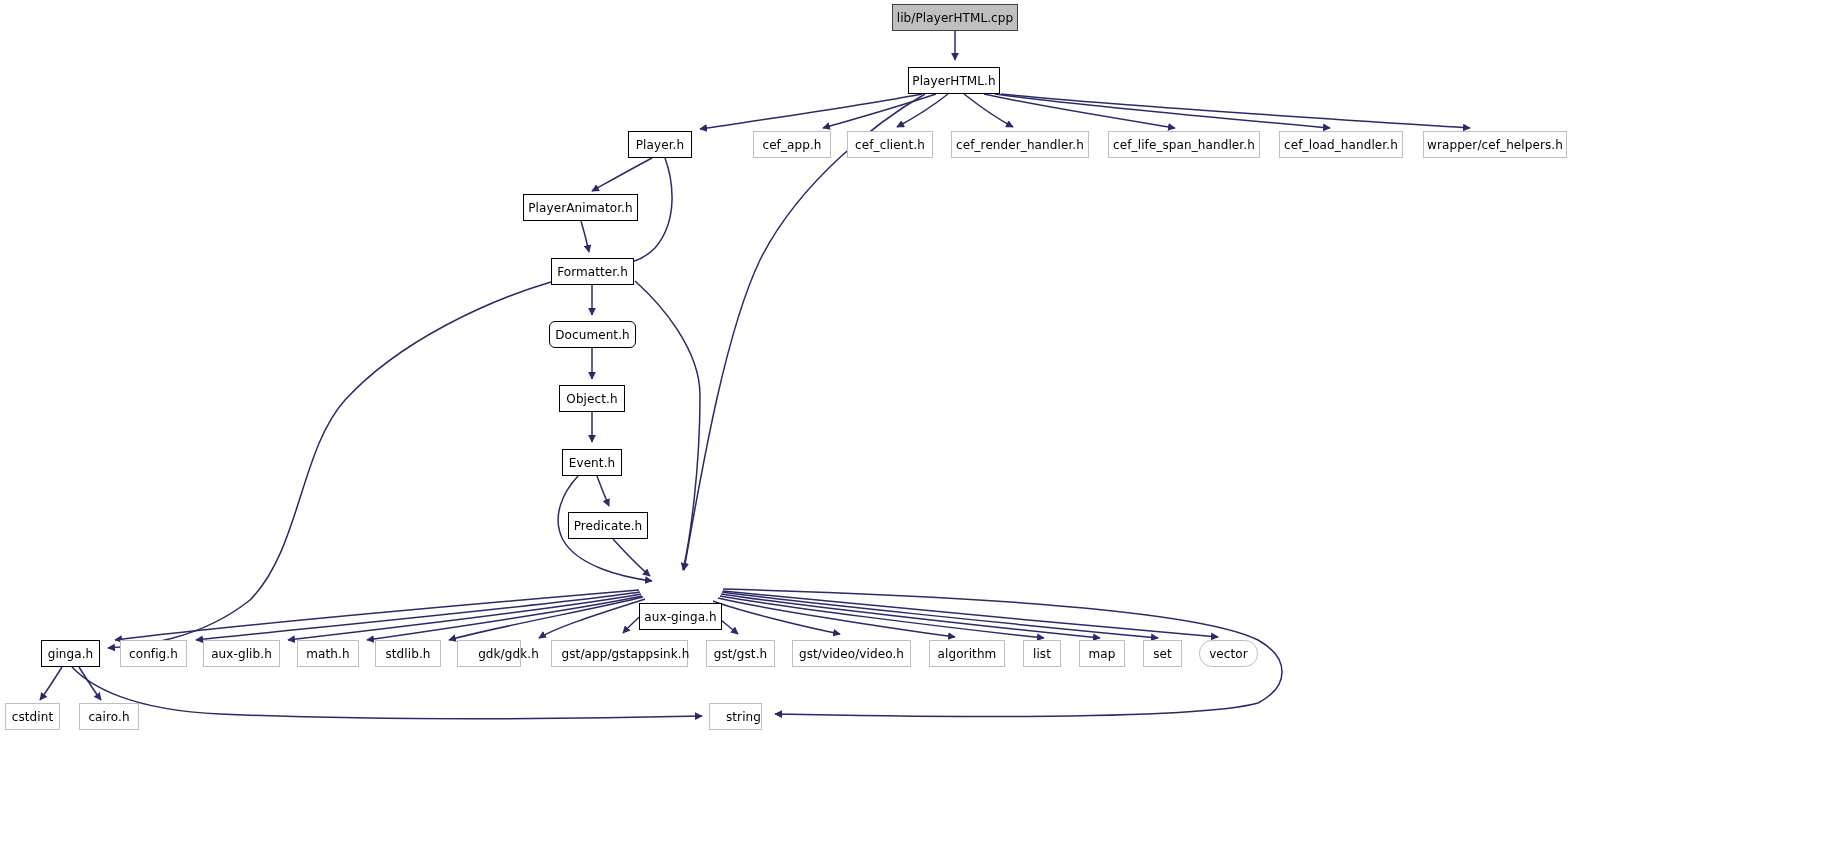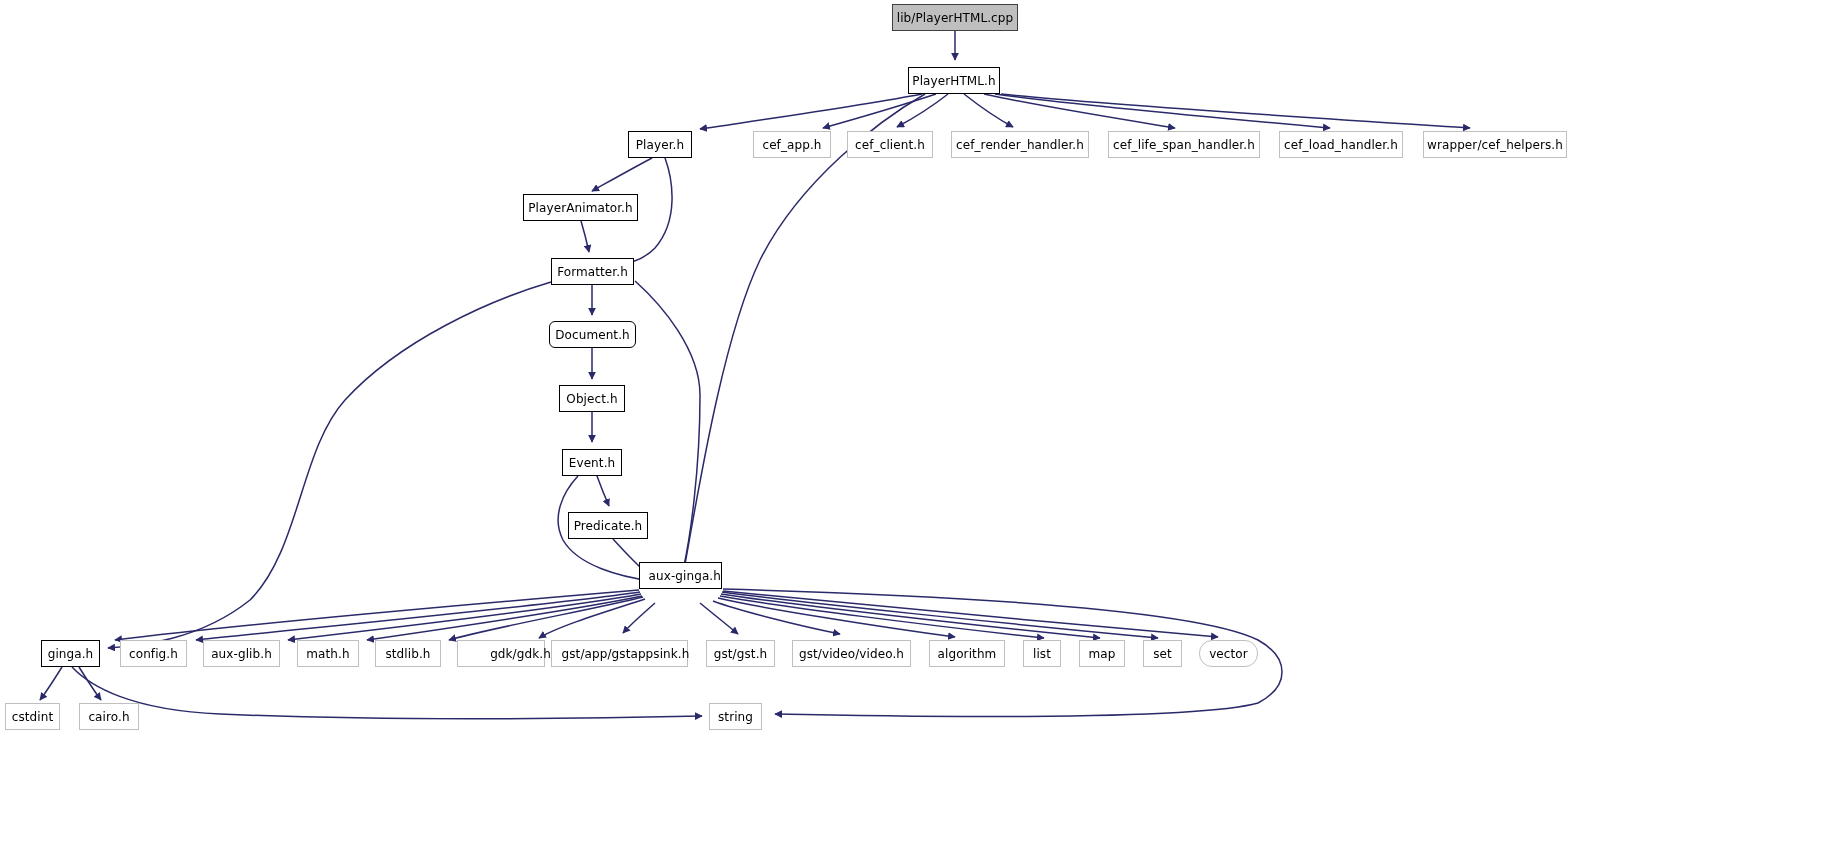--- a/index.html
+++ b/index.html
@@ -127,39 +127,39 @@
       </div>
       <div class="node strong" style="left: 559px; top: 385px; width: 66px;">
         <span class="lbl">Object.h</span>
       </div>
       <div class="node strong" style="left: 562px; top: 449px; width: 60px;">
         <span class="lbl">Event.h</span>
       </div>
       <div class="node strong" style="left: 568px; top: 512px; width: 80px;">
         <span class="lbl">Predicate.h</span>
       </div>
-      <div class="node strong" style="left: 639px; top: 562px; width: 83px; justify-content: flex-end;">
+      <div class="node strong" style="left: 639px; top: 603px; width: 83px;">
         <span class="lbl">aux-ginga.h</span>
       </div>
       <div class="node strong" style="left: 41px; top: 640px; width: 59px;">
         <span class="lbl">ginga.h</span>
       </div>
       <div class="node" style="left: 120px; top: 640px; width: 67px;">
         <span class="lbl">config.h</span>
       </div>
       <div class="node" style="left: 203px; top: 640px; width: 77px;">
         <span class="lbl">aux-glib.h</span>
       </div>
       <div class="node" style="left: 297px; top: 640px; width: 62px;">
         <span class="lbl">math.h</span>
       </div>
       <div class="node" style="left: 375px; top: 640px; width: 66px;">
         <span class="lbl">stdlib.h</span>
       </div>
-      <div class="node" style="left: 457px; top: 640px; width: 88px; padding-left: 39px;">
+      <div class="node" style="left: 457px; top: 640px; width: 64px; padding-left: 39px;">
         <span class="lbl">gdk/gdk.h</span>
       </div>
       <div class="node" style="left: 551px; top: 640px; width: 137px; padding-left: 12px;">
         <span class="lbl">gst/app/gstappsink.h</span>
       </div>
       <div class="node" style="left: 706px; top: 640px; width: 69px;">
         <span class="lbl">gst/gst.h</span>
       </div>
       <div class="node" style="left: 792px; top: 640px; width: 119px;">
         <span class="lbl">gst/video/video.h</span>
@@ -178,17 +178,17 @@
       </div>
       <div class="node" style="left: 1199px; top: 640px; width: 59px; border-radius: 13px;">
         <span class="lbl">vector</span>
       </div>
       <div class="node" style="left: 5px; top: 703px; width: 55px;">
         <span class="lbl">cstdint</span>
       </div>
       <div class="node" style="left: 79px; top: 703px; width: 60px;">
         <span class="lbl">cairo.h</span>
       </div>
-      <div class="node" style="left: 709px; top: 703px; width: 53px;">
+      <div class="node" style="left: 709px; top: 703px; width: 53px; justify-content: flex-end;">
         <span class="lbl">string</span>
       </div>
     </div>
 </div>
 
 </body></html>

